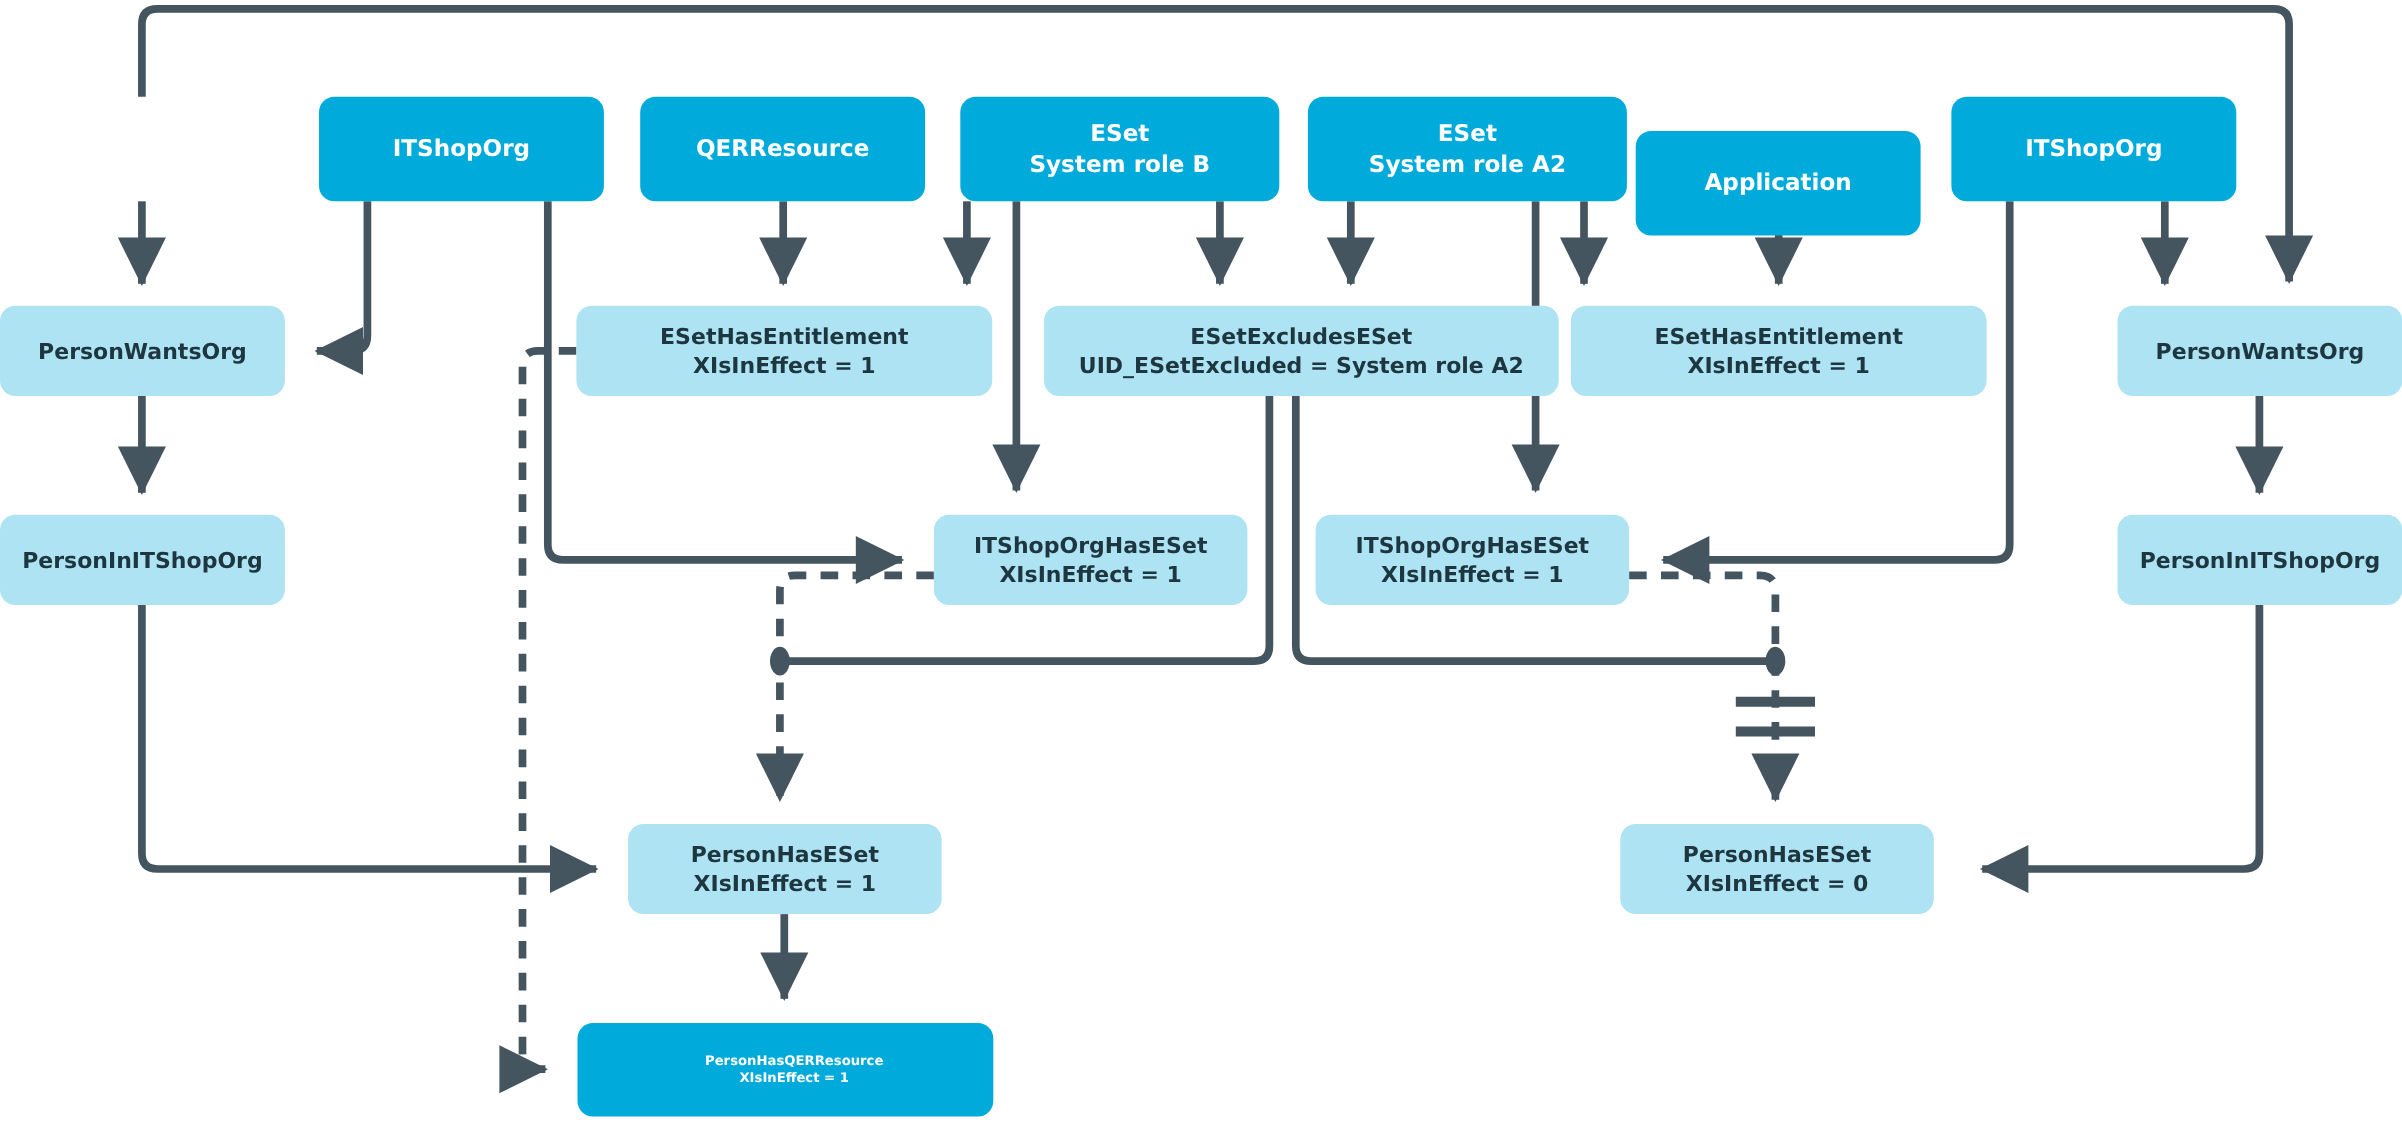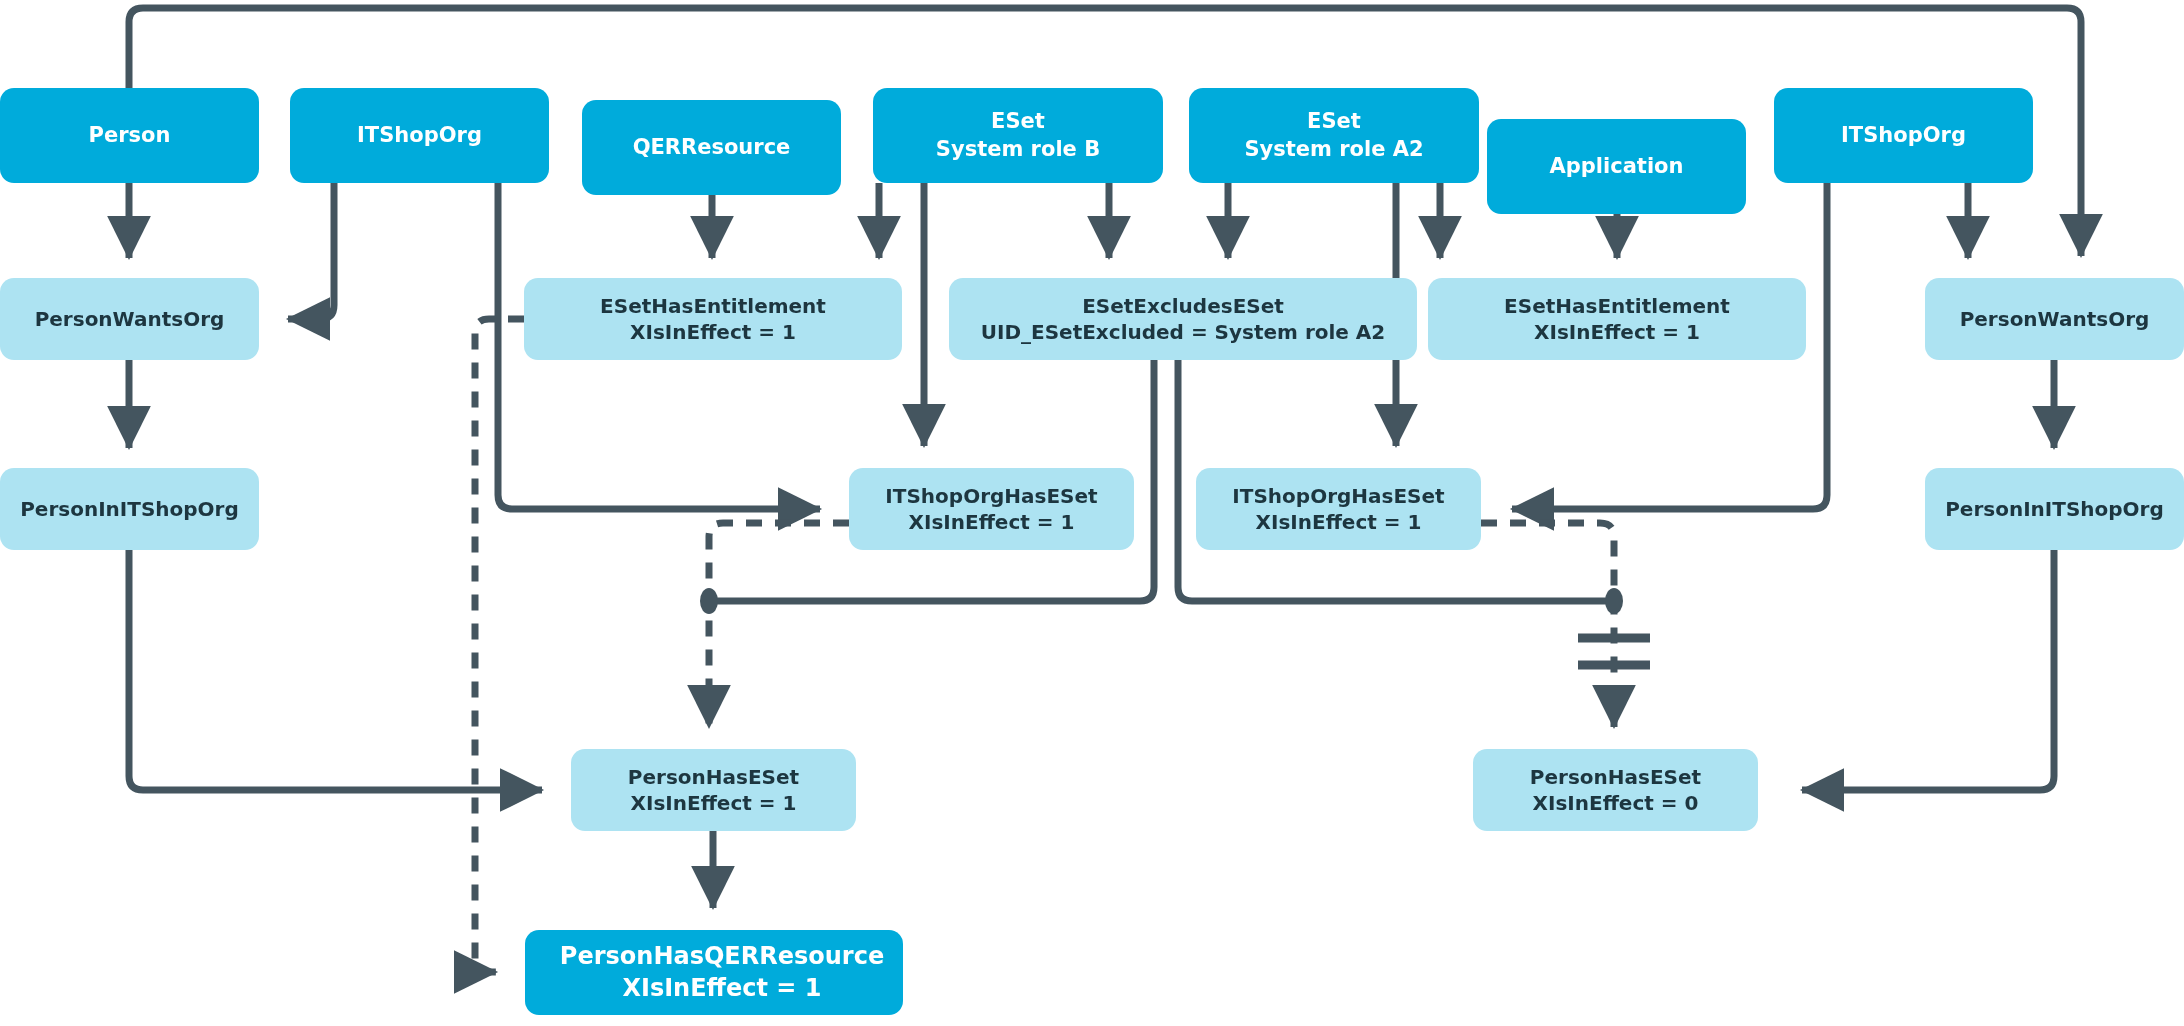--- a/index.html
+++ b/index.html
@@ -5,21 +5,21 @@
   html,body{margin:0;padding:0;background:#ffffff;}
   body{font-family:"DejaVu Sans","Liberation Sans",sans-serif;}
   #stage{position:relative;width:2184px;height:1026px;background:#ffffff;overflow:hidden;}
   #wires{position:absolute;left:0;top:0;width:2184px;height:1026px;}
   .node{position:absolute;box-sizing:border-box;border-radius:14px;
         display:flex;align-items:center;justify-content:center;
         text-align:center;font-weight:bold;line-height:1.32;}
   .node .ln{display:block;white-space:nowrap;}
   .entity{background:#00abdb;color:#ffffff;font-size:21px;}
   .assoc{background:#ade3f2;color:#1d3640;font-size:20px;}
-  .assoc-hl{background:#00abdb;color:#ffffff;font-size:24px;padding-left:16px;}
+  .assoc-hl{background:#00abdb;color:#ffffff;font-size:12px;padding-left:16px;}
 </style>
 </head>
 <body>
 
 <div id="stage">
 
   <svg id="wires" viewBox="0 0 2184 1026" width="2184" height="1026" aria-hidden="true">
     <defs>
       <marker id="ah" viewBox="0 0 12 12" refX="10.5" refY="6" markerWidth="7.2" markerHeight="7.2" orient="auto-start-reverse" markerUnits="strokeWidth">
         <path d="M0.5,0.8 L11,6 L0.5,11.2 Z" fill="#44555f"></path>
@@ -85,33 +85,28 @@
       <ellipse cx="709" cy="601" rx="9" ry="13"></ellipse>
       <ellipse cx="1614" cy="601" rx="9" ry="13"></ellipse>
     </g>
 
     <g stroke="#44555f" stroke-width="9" stroke-linecap="butt">
       <line x1="1578" y1="638" x2="1650" y2="638"></line>
       <line x1="1578" y1="665" x2="1650" y2="665"></line>
     </g>
   </svg>
 
-  <div class="node entity" style="left:0px;top:88px;width:259px;height:95px;">
-    <div>
-        <span class="ln">Person</span>
-      </div>
-  </div>
 
   <div class="node entity" style="left:290px;top:88px;width:259px;height:95px;">
     <div>
         <span class="ln">ITShopOrg</span>
       </div>
   </div>
 
-  <div class="node entity" style="left:582px;top:100px;width:259px;height:95px;text-align:right;">
+  <div class="node entity" style="left:582px;top:88px;width:259px;height:95px;text-align:right;">
     <div>
         <span class="ln">QERResource</span>
       </div>
   </div>
 
   <div class="node entity" style="left:873px;top:88px;width:290px;height:95px;">
     <div>
       <span class="ln">ESet</span>
       <span class="ln">System role B</span>
     </div>

